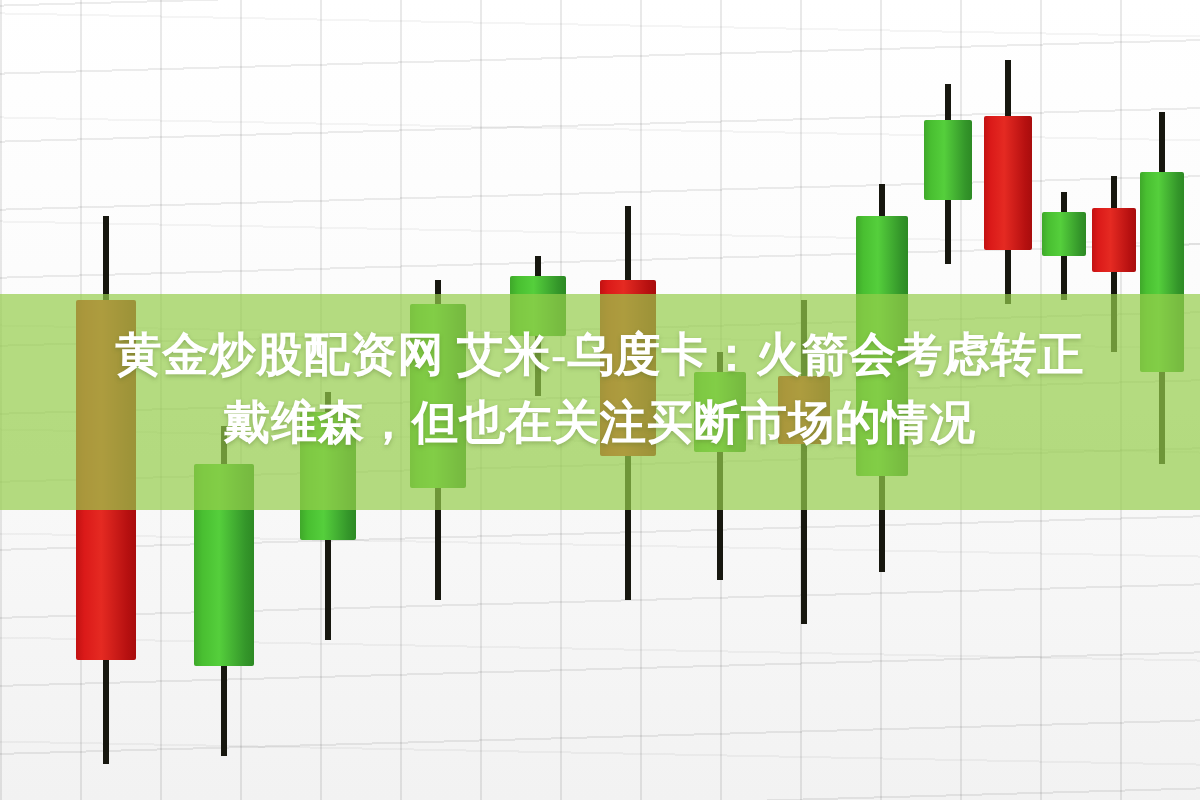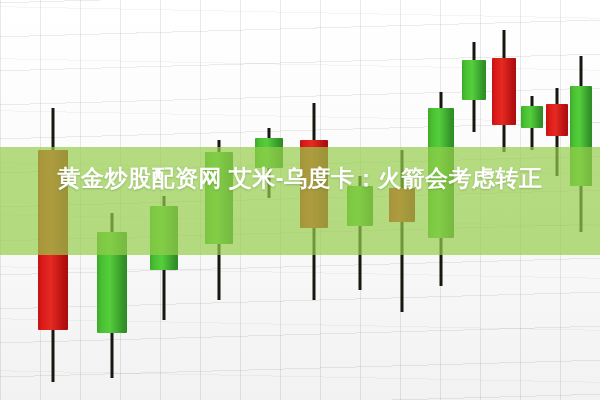--- a/index.html
+++ b/index.html
@@ -6,21 +6,21 @@
     margin: 0;
     padding: 0;
     background: #ffffff;
   }
   #stage {
     position: relative;
     width: 600px;
     height: 400px;
     overflow: hidden;
     background: #a21caf;
-    font-family: Liberation Sans, sans-serif;
+    font-family: Liberation Serif, serif;
   }
 
   
   #chart-bg {
     position: absolute;
     inset: 0;
     background:
       linear-gradient(to bottom, #ffffff 0%, #fbfbfb 45%, #f2f2f2 100%);
   }
   #grid-vertical {
@@ -175,15 +175,16 @@
       <div class="candle" style="left: 570px; width: 22px; top: 0px; height: 400px;">
         <div class="wick" style="top: 56px; height: 176px;"></div>
         <div class="body up" style="top: 86px; height: 100px;"></div>
       </div>
     </div>
 
   <div id="banner" style="top: 147px; height: 108px; background: rgba(150, 205, 75, 0.7);"></div>
 
   <div id="banner-text" style="color: rgb(255, 255, 255); top: 161px;">
     <span class="banner-line" id="banner-line-1">黄金炒股配资网 艾米-乌度卡：火箭会考虑转正</span>
+    <span class="banner-line" id="banner-line-2">戴维森，但也在关注买断市场的情况</span>
   </div>
 
 </div>
 
 </body></html>

